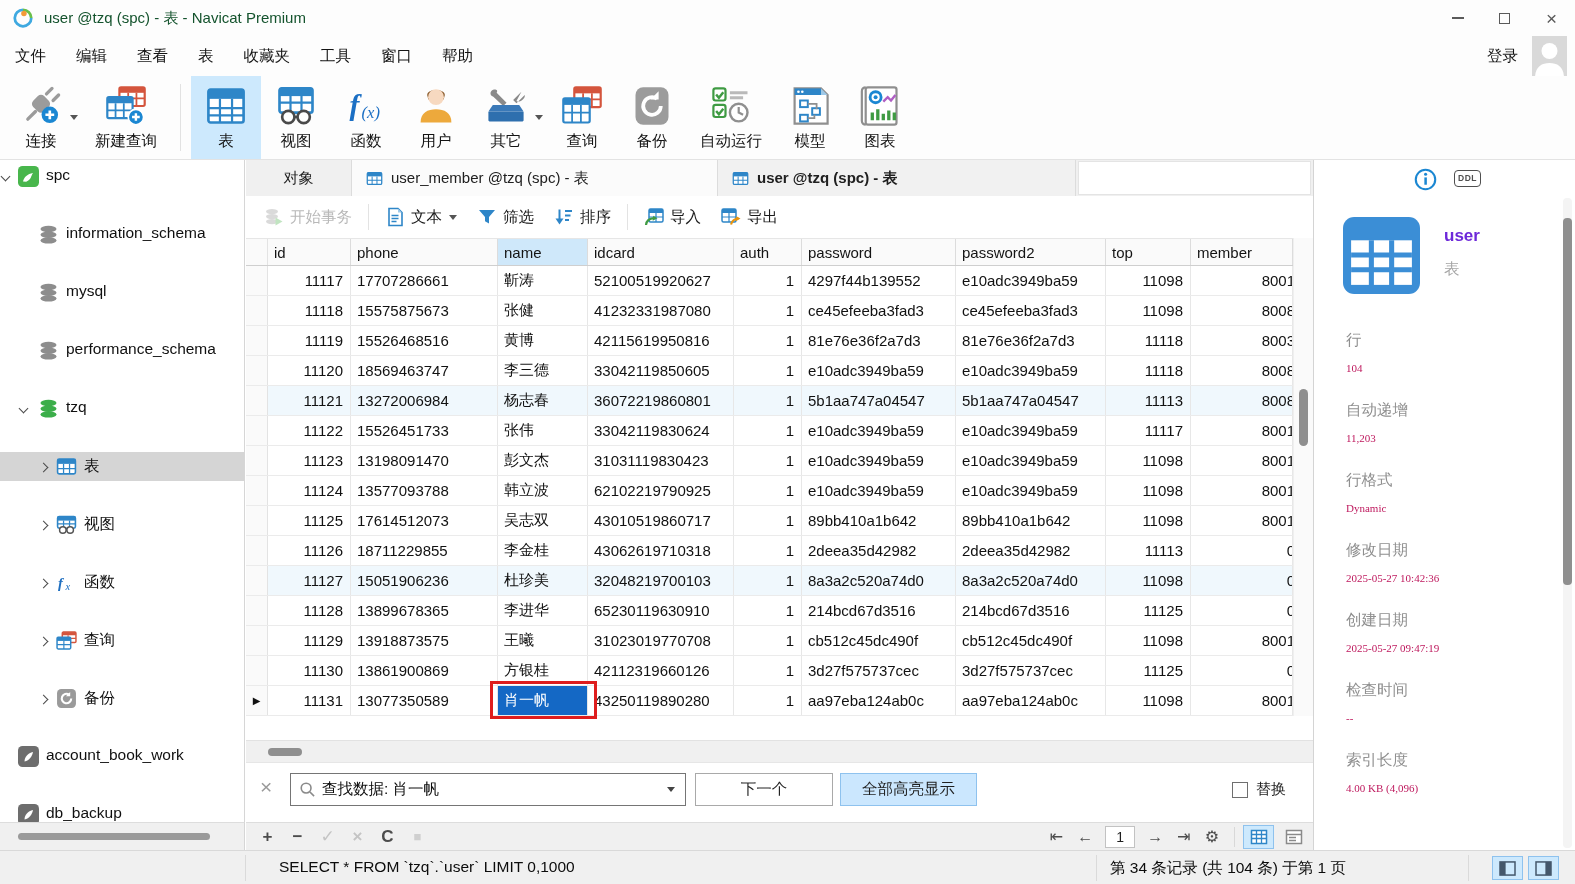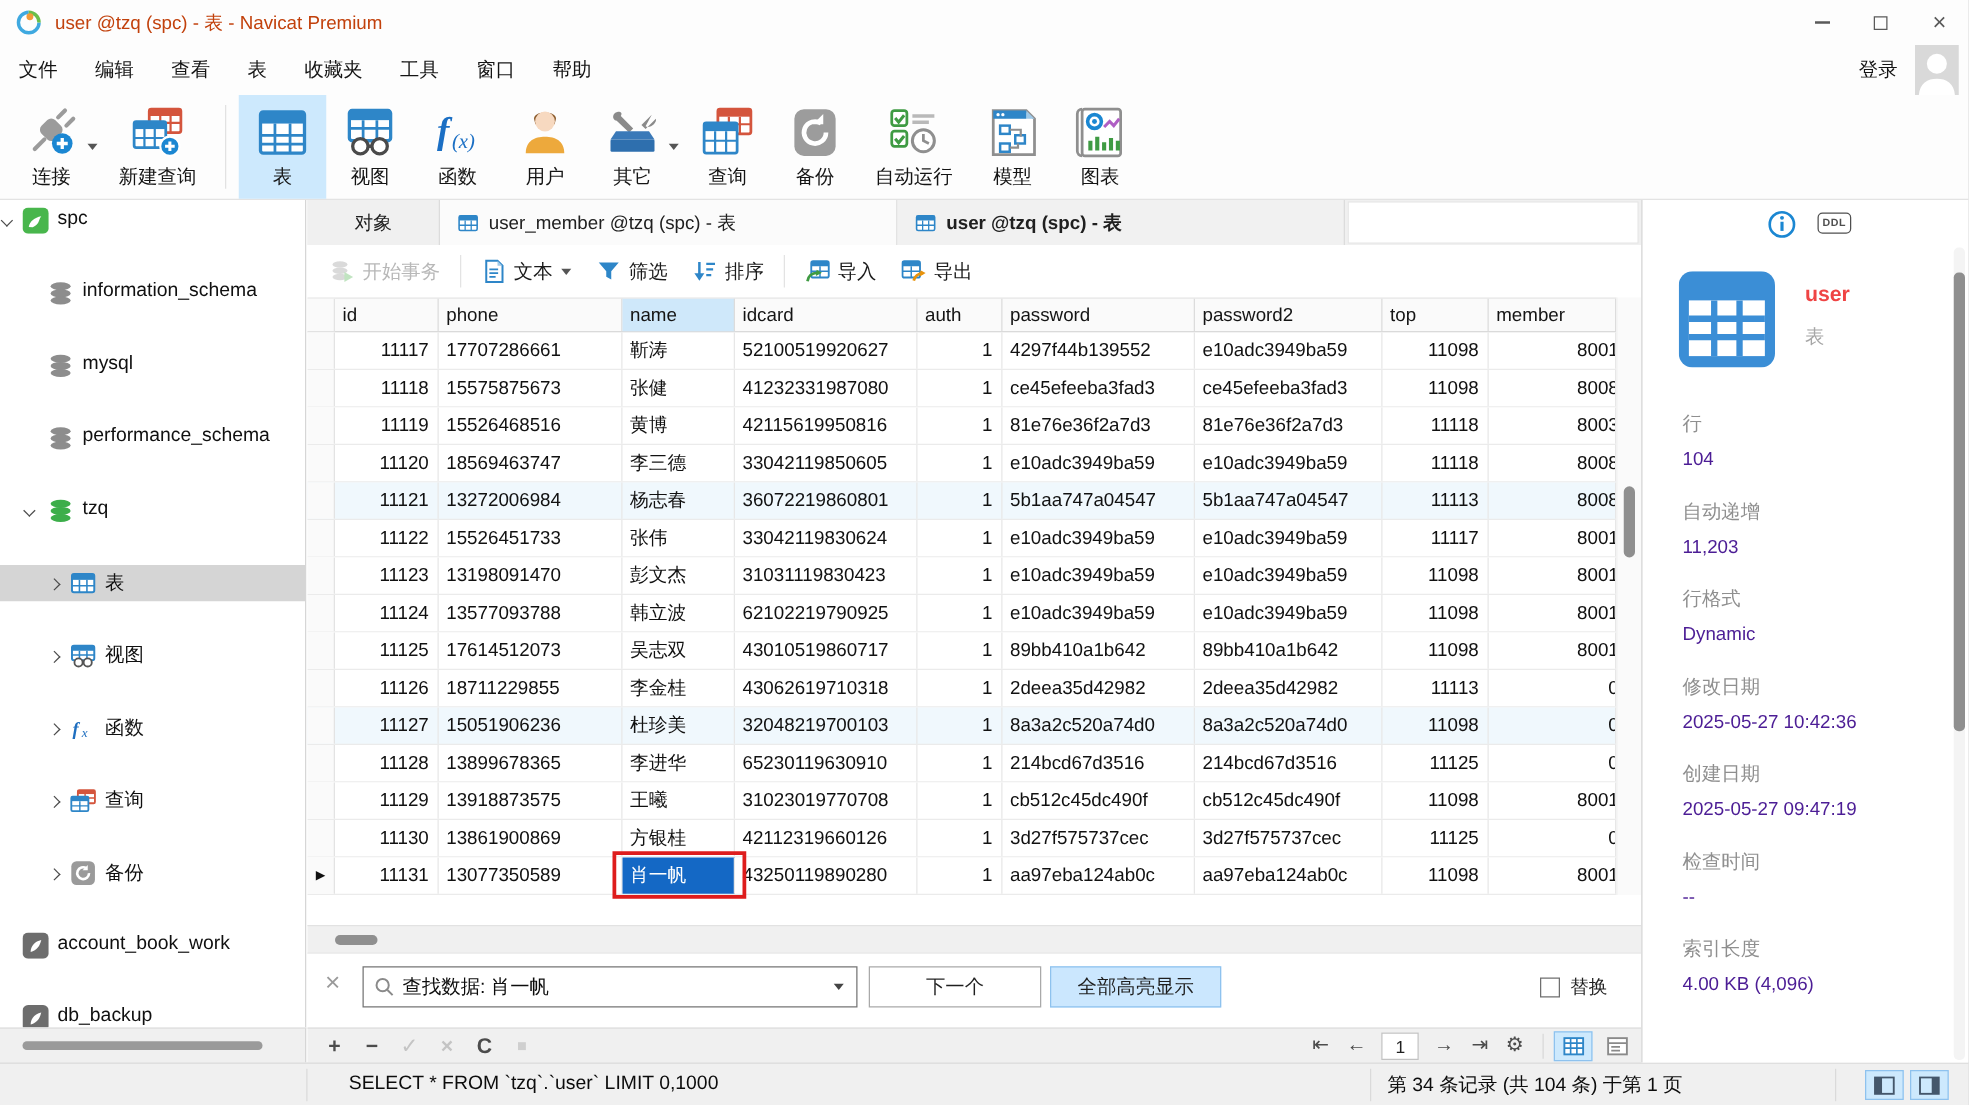--- a/index.html
+++ b/index.html
@@ -5,21 +5,21 @@
   * { margin:0; padding:0; box-sizing:border-box; }
   body { background:#9a9a9a; }
   #app { position:relative; width:1575px; height:884px; background:#fff; overflow:hidden;
          font-family:"Liberation Sans","DejaVu Sans",sans-serif; font-size:15px; color:#1f1f1f; }
   .icon svg { display:block; }
 
   
   .titlebar { position:absolute; left:0; top:0; width:100%; height:36px; display:flex; align-items:center; background:#fdfdfd; }
   .logo { width:22px; height:22px; margin-left:12px; }
   .logo svg { width:22px; height:22px; }
-  .title-text { margin-left:10px; font-size:15px; color:#c2410c; }
+  .title-text { margin-left:10px; font-size:15px; color:#14532d; }
   .win-controls { margin-left:auto; display:flex; }
   .win-btn { width:47px; height:36px; display:flex; align-items:center; justify-content:center; }
   .min-glyph { width:12px; border-top:2px solid #5a5a5a; display:inline-block; }
   .max-glyph { width:11px; height:11px; border:1.6px solid #5a5a5a; display:inline-block; }
   .close-glyph { font-size:19px; color:#5a5a5a; line-height:1; }
 
   
   .menubar { position:absolute; left:0; top:36px; width:100%; height:40px; display:flex; align-items:center; background:#fdfdfd; }
   .menu-item { padding:0 15px; height:100%; display:flex; align-items:center; font-size:15.5px; color:#141414; }
   .login { margin-left:auto; display:flex; align-items:center; }
@@ -127,26 +127,26 @@
   .sb-toggle { position:absolute; top:5px; width:31px; height:24px; background:#cde9fd; border:1px solid #8ec2ee; display:flex; align-items:center; justify-content:center; }
   .sb-toggle svg { width:17px; height:15px; }
 
   
   .rightpanel { position:absolute; left:1313px; top:160px; width:262px; height:690px; background:#fff; border-left:1px solid #d4d4d4; overflow:hidden; }
   .rp-info { position:absolute; left:100px; top:8px; }
   .rp-info svg { width:23px; height:23px; }
   .rp-ddl { position:absolute; left:140px; top:10px; border:1.6px solid #4f4f4f; border-radius:4px; font-size:8.5px; font-weight:bold; color:#4f4f4f; padding:3px 3px; letter-spacing:.5px; line-height:1; }
   .rp-tableicon { position:absolute; left:29px; top:57px; }
   .rp-tableicon svg { width:77px; height:77px; }
-  .rp-name { position:absolute; left:130px; top:66px; font-size:17px; font-weight:bold; color:#ef4444; }
+  .rp-name { position:absolute; left:130px; top:66px; font-size:17px; font-weight:bold; color:#6d28d9; }
   .rp-type { position:absolute; left:130px; top:99px; font-size:15.5px; color:#a6a6a6; }
   .rp-fields { position:absolute; left:32px; top:170px; width:205px; }
   .if { margin-bottom:22px; }
   .if-label { font-size:15.5px; line-height:20px; color:#8f8f8f; margin-bottom:8px; }
-  .if-value { font-size:15px; line-height:20px; color:#4c1d95; white-space:nowrap; }
+  .if-value { font-size:11px; line-height:20px; color:#be185d; white-space:nowrap;font-family:Liberation Serif, serif; }
   .rp-scroll { position:absolute; right:3px; top:38px; width:9px; height:650px; background:#f4f4f4; border-radius:4px; }
   .rp-thumb { position:absolute; left:0; top:20px; width:9px; height:367px; background:#8f8f8f; border-radius:4px; }
 </style>
 </head>
 <body>
 
 <div id="app">
 
   <div class="titlebar">
     <span class="logo icon">

